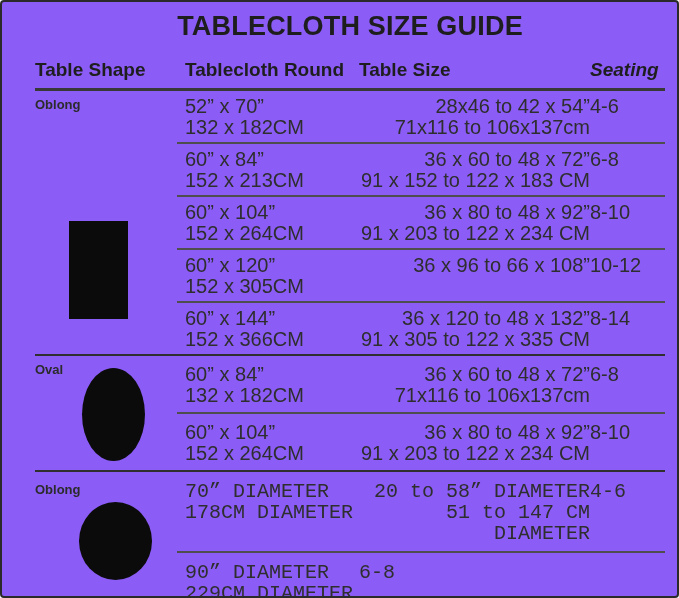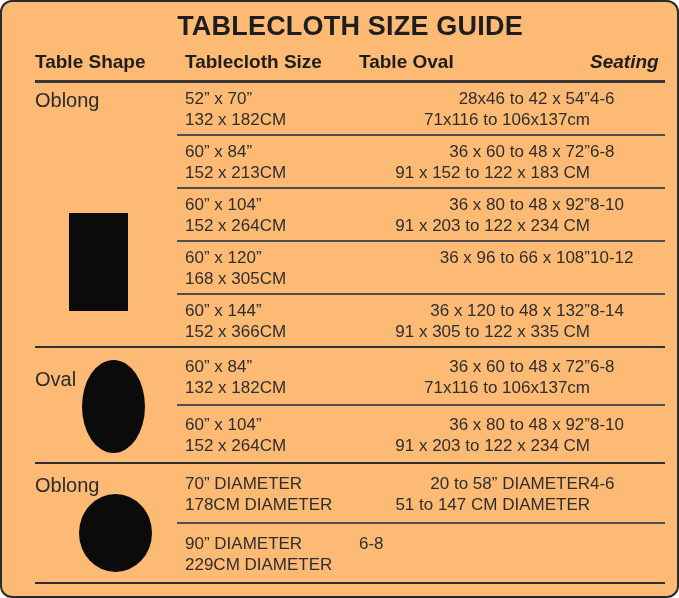--- a/index.html
+++ b/index.html
@@ -1,83 +1,83 @@
 <!DOCTYPE html>
 <html><head>
 <meta charset="utf-8">
 <style>
   html, body { margin: 0; padding: 0; background: #ffffff; }
   * { box-sizing: border-box; }
   .page {
     position: relative;
     width: 679px;
     height: 598px;
-    background: #fdba74;
+    background: #8b5cf6;
     border: 2px solid #2a2a2a;
-    border-radius: 12px;
+    border-radius: 4px;
     font-family: "Liberation Sans", "DejaVu Sans", sans-serif;
     color: #262626;
     padding: 0 12px 0 33px;
     overflow: hidden;
   }
   .title {
     margin: 9px 0 0 0;
     text-align: center;
     font-size: 27px;
     font-weight: 700;
     letter-spacing: 0.2px;
     color: #1e1e1e;
   }
   
   .hdr {
     display: flex;
-    margin-top: 9px;
+    margin-top: 17px;
     padding-bottom: 7px;
     border-bottom: 3px solid #383838;
     font-size: 19px;
     font-weight: 700;
     color: #1e1e1e;
   }
   .c-shape { width: 142px; }
   .c-cloth { width: 182px; padding-left: 8px; }
   .c-table { width: 231px; }
   .c-seat  { flex: 1; font-style: italic; }
   
   .sections { border-bottom: 2px solid #2f2f2f; }
   .sec { display: flex; }
   .sec + .sec { border-top: 2px solid #2f2f2f; }
   .shape-cell { width: 142px; position: relative; }
-  .shape-label { font-size: 20px; color: #2b2b2b; }
+  .shape-label { font-size: 13px; color: #2b2b2b; font-weight: bold; }
   .sec-oblong .shape-label { padding-top: 6px; }
-  .sec-oval   .shape-label { padding-top: 20px; }
+  .sec-oval   .shape-label { padding-top: 6px; }
   .sec-round  .shape-label { padding-top: 10px; }
   .shape { position: absolute; background: #0b0b0b; }
   .shape-rect    { left: 34px; top: 130px; width: 59px; height: 98px; }
   .shape-ellipse { left: 47px; top: 12px;  width: 63px; height: 93px; border-radius: 50%; }
   .shape-circle  { left: 44px; top: 30px;  width: 73px; height: 78px; border-radius: 50%; }
   .rows { flex: 1; }
-  .row { display: flex; font-size: 17px; line-height: 21px; color: #2e2e2e; }
+  .row { display: flex; font-size: 20px; line-height: 21px; color: #2e2e2e; }
   .row + .row { border-top: 2px solid #4e4e4e; }
   .sec-oblong .row { padding: 5px 0 4px 0; min-height: 51px; }
   .sec-oval   .row { padding: 8px 0 6px 0; min-height: 56px; }
-  .sec-round  .row { padding: 9px 0 7px 0; min-height: 58px; }
+  .sec-round  .row { padding: 9px 0 7px 0; min-height: 58px; font-family: Liberation Mono, monospace; }
   .cell-cloth { width: 182px; padding-left: 8px; }
   .cell-table { width: 231px; text-align: right; }
   .cell-seat  { flex: 1; }
 </style>
 </head>
 <body>
 
 <div class="page">
   <h1 class="title">TABLECLOTH SIZE GUIDE</h1>
 
   <div class="hdr">
     <div class="c-shape">Table Shape</div>
-    <div class="c-cloth">Tablecloth Size</div>
-    <div class="c-table">Table Oval</div>
+    <div class="c-cloth">Tablecloth Round</div>
+    <div class="c-table">Table Size</div>
     <div class="c-seat">Seating</div>
   </div>
 
   <div class="sections">
 
     <div class="sec sec-oblong">
       <div class="shape-cell">
         <div class="shape-label">Oblong</div>
         <div class="shape shape-rect"></div>
       </div>
@@ -111,21 +111,21 @@
           </div>
           <div class="cell-table">
             <div>36 x 80 to 48 x 92”</div>
             <div>91 x 203 to 122 x 234 CM</div>
           </div>
           <div class="cell-seat">8-10</div>
         </div>
         <div class="row">
           <div class="cell-cloth">
             <div>60” x 120”</div>
-            <div>168 x 305CM</div>
+            <div>152 x 305CM</div>
           </div>
           <div class="cell-table">
             <div>36 x 96 to 66 x 108”</div>
           </div>
           <div class="cell-seat">10-12</div>
         </div>
         <div class="row">
           <div class="cell-cloth">
             <div>60” x 144”</div>
             <div>152 x 366CM</div>

